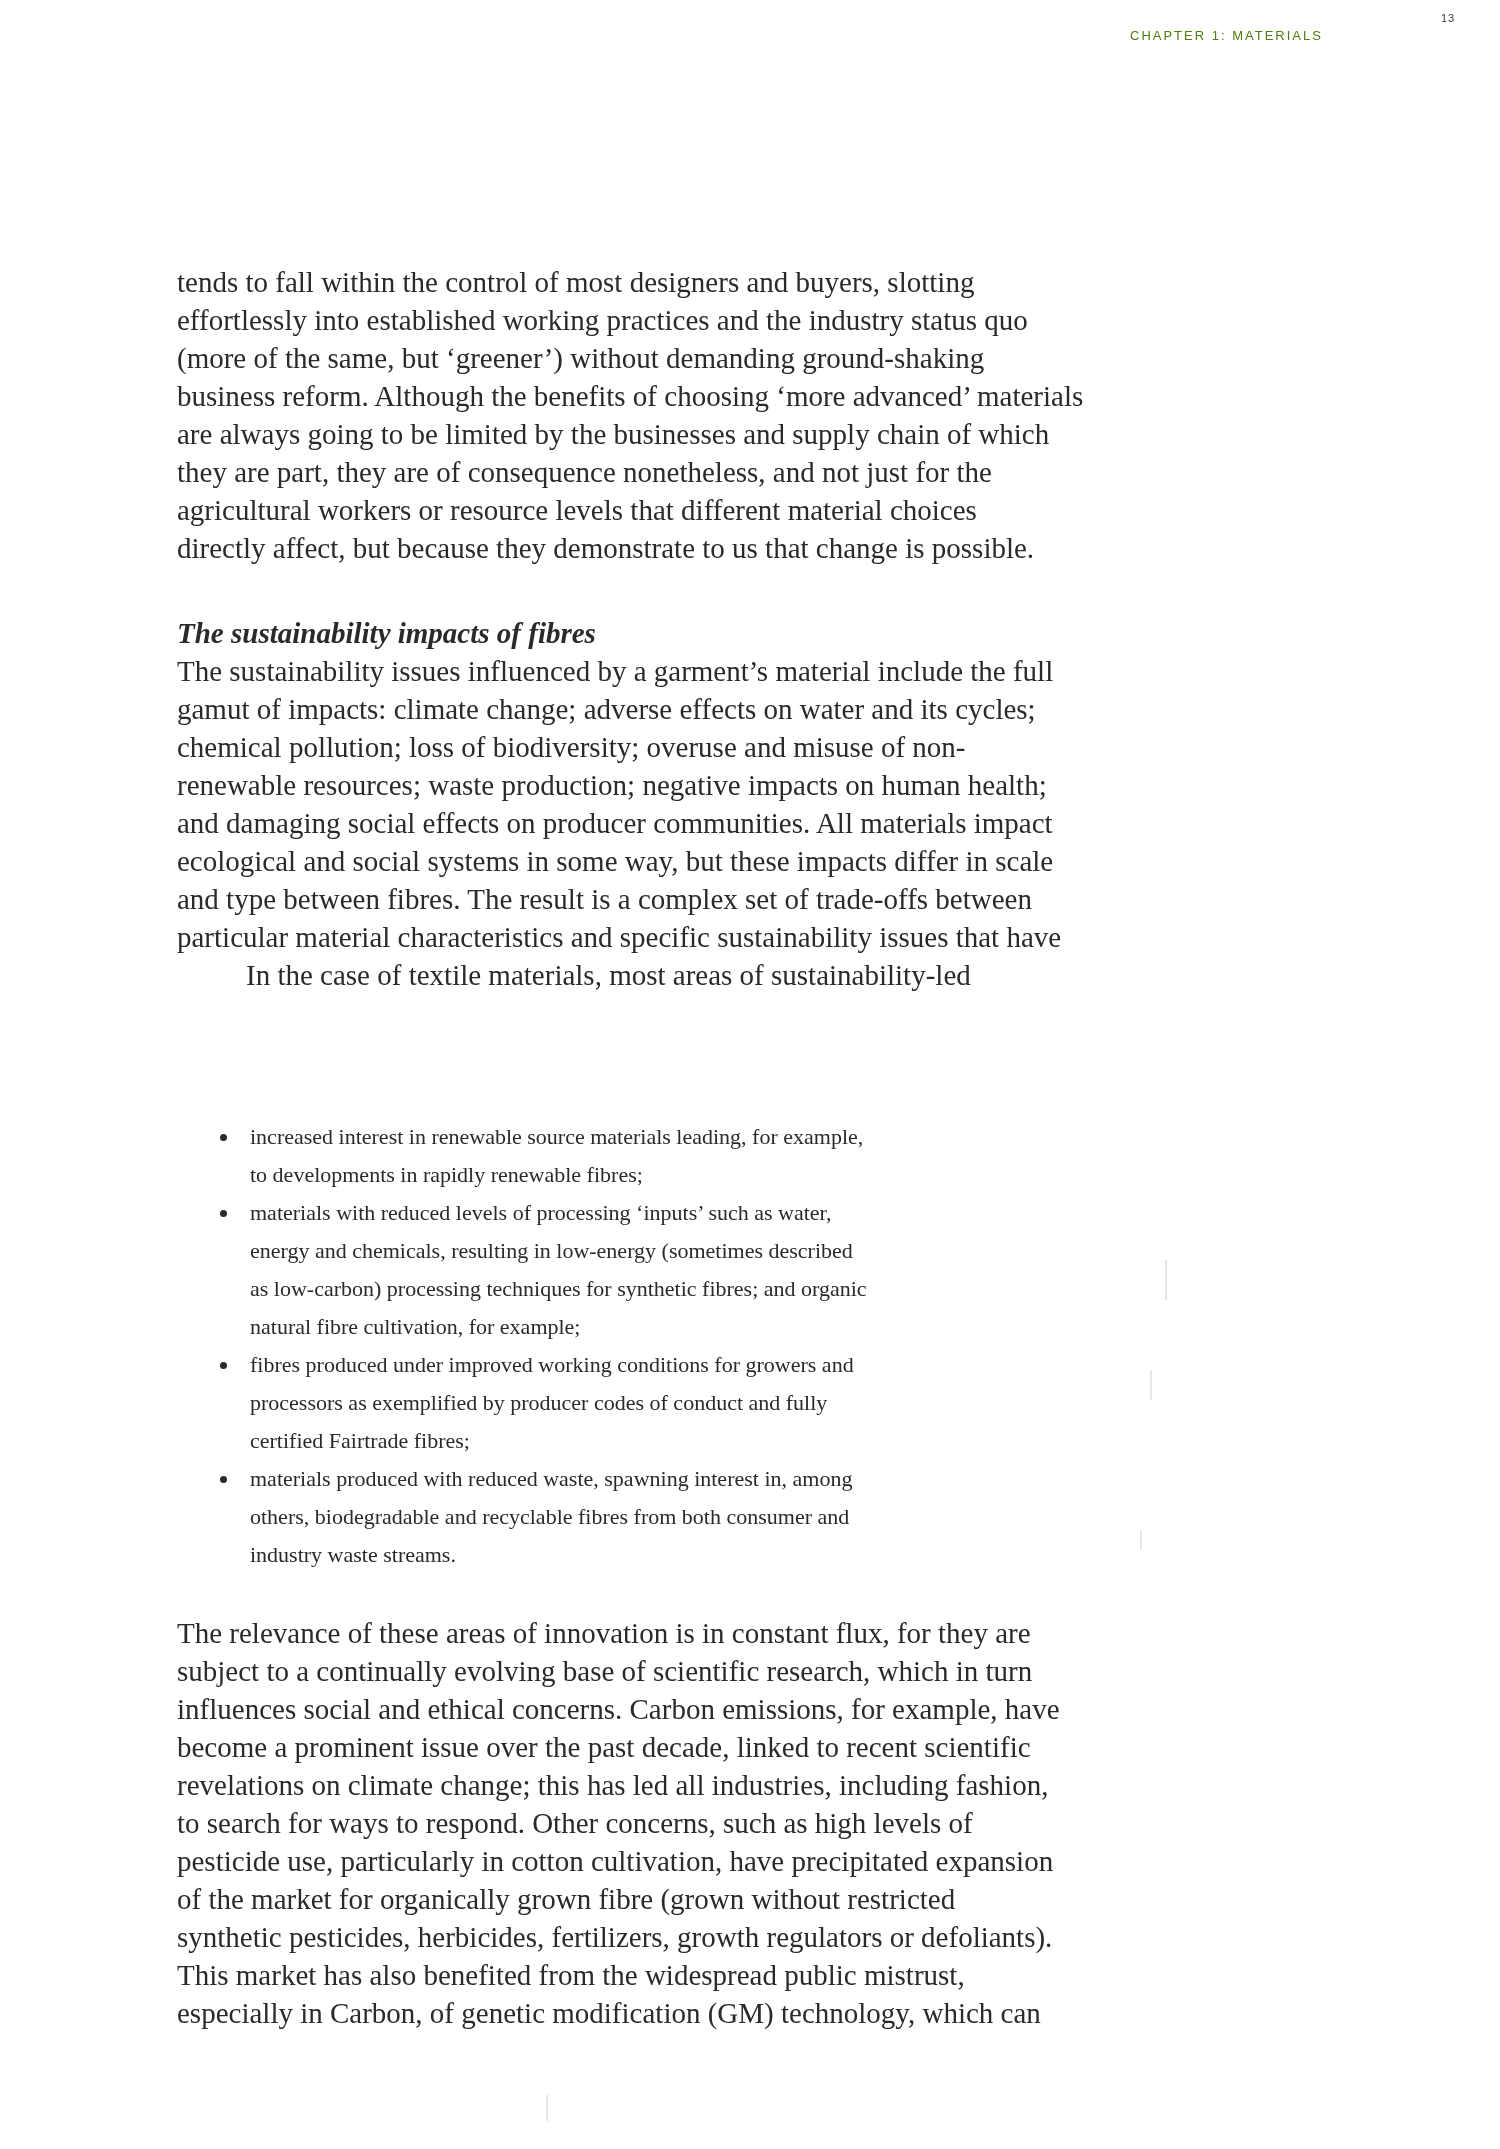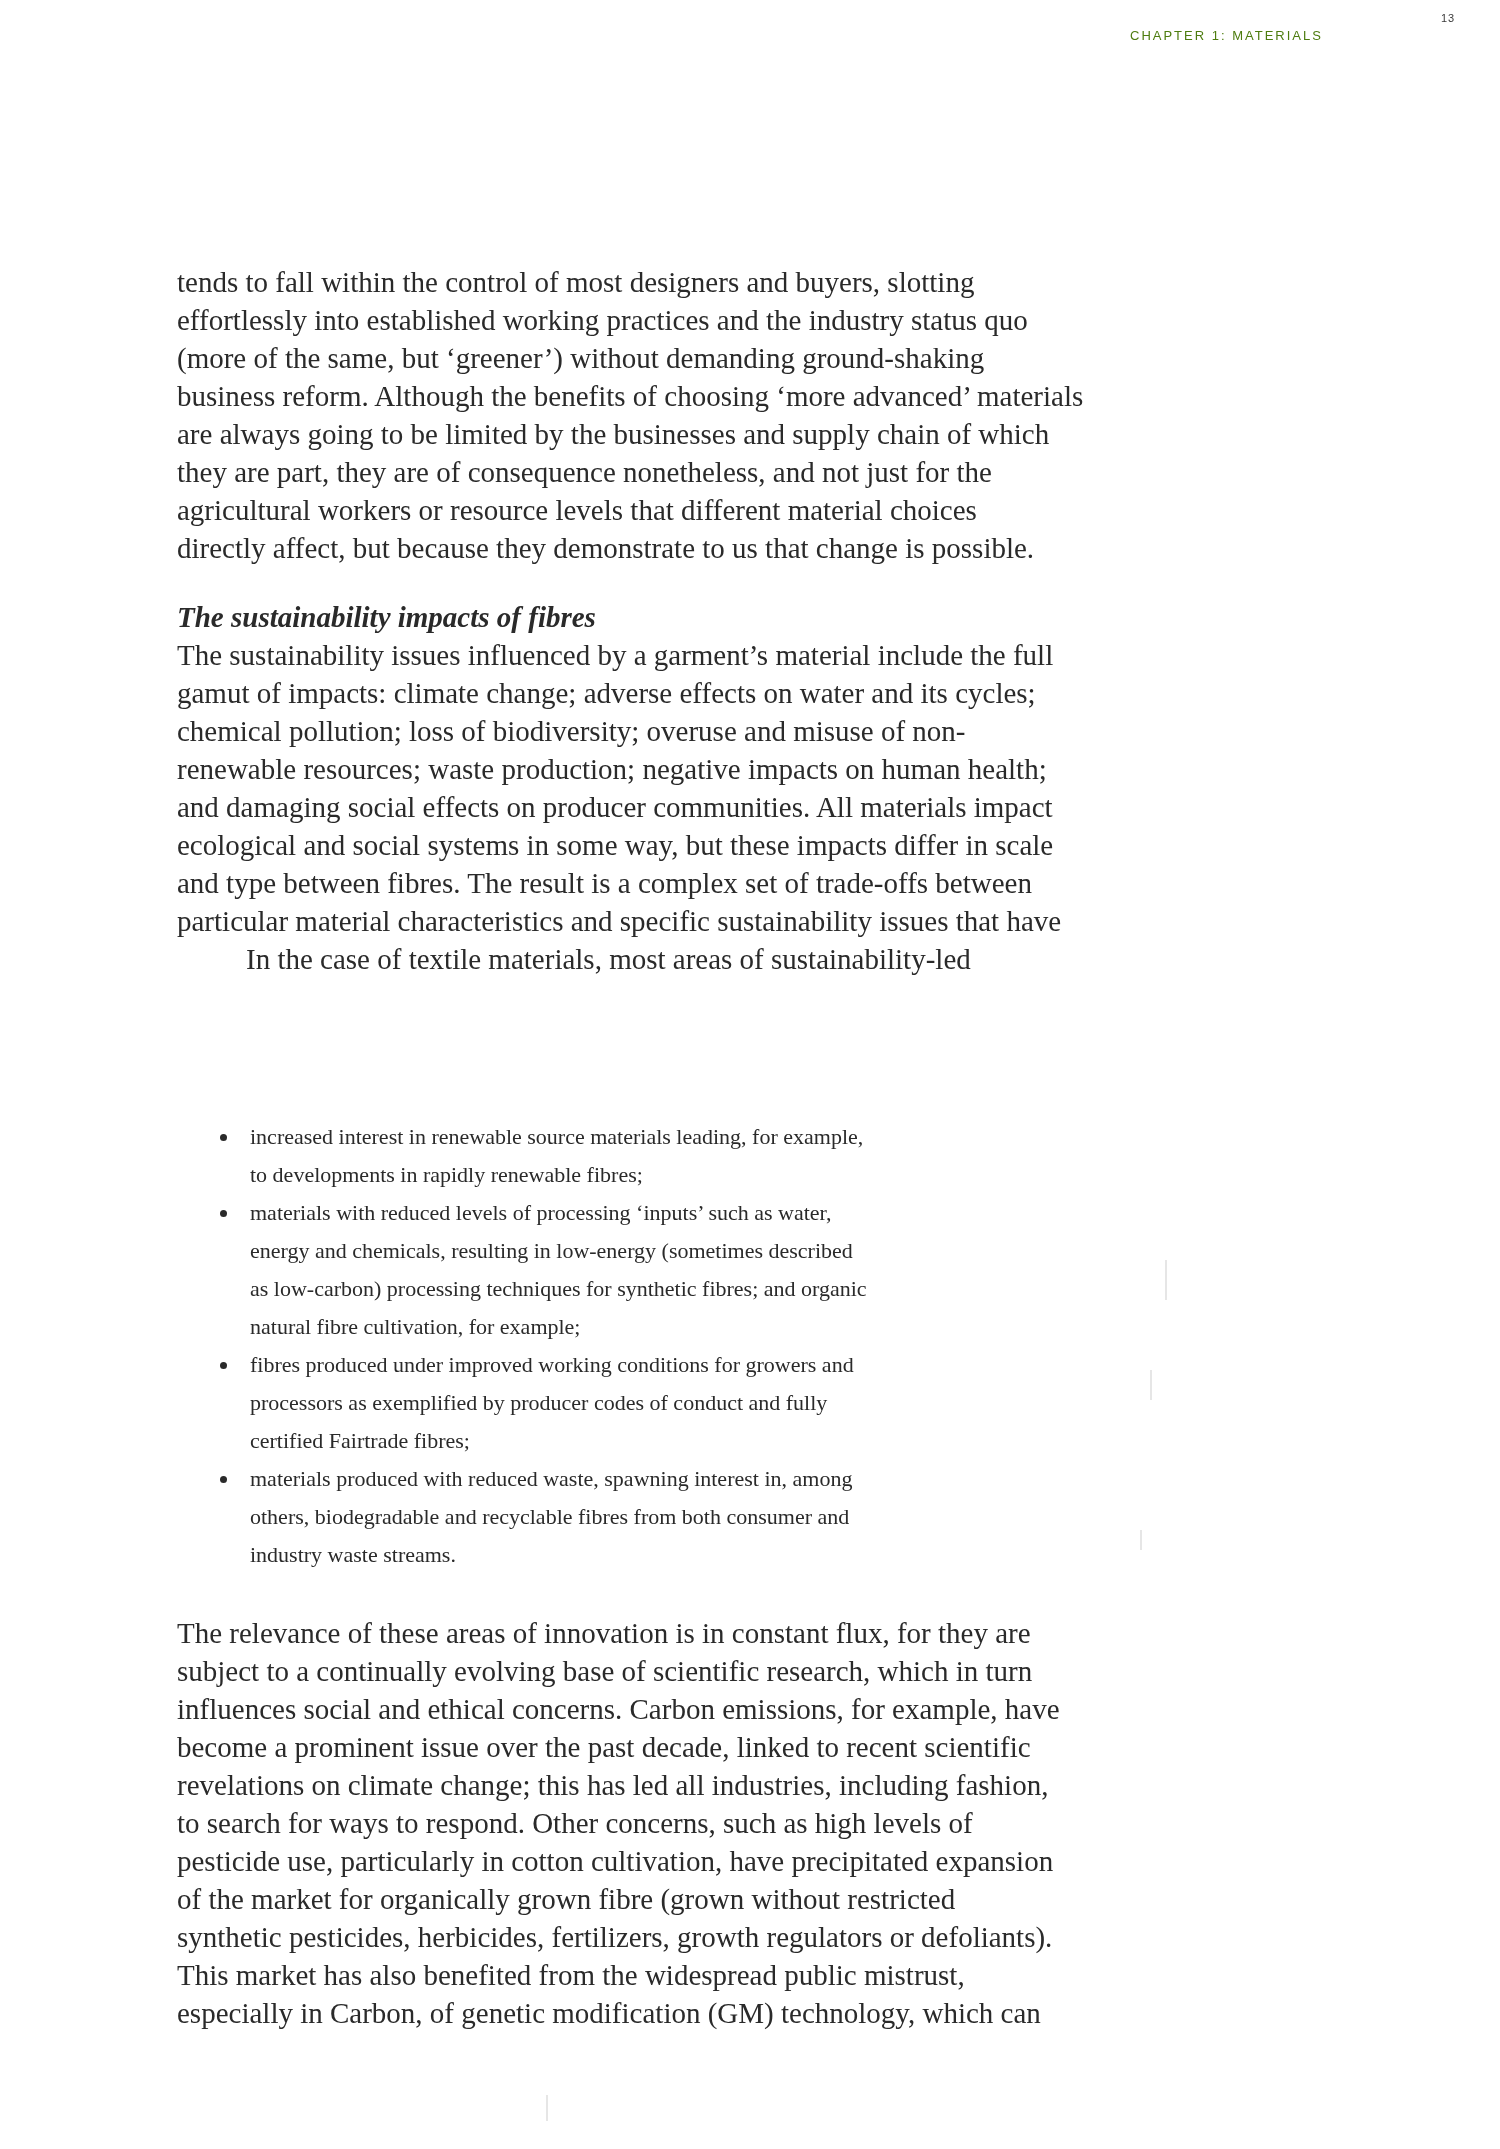--- a/index.html
+++ b/index.html
@@ -94,21 +94,21 @@
   <span class="line">tends to fall within the control of most designers and buyers, slotting</span>
   <span class="line">effortlessly into established working practices and the industry status quo</span>
   <span class="line">(more of the same, but ‘greener’) without demanding ground-shaking</span>
   <span class="line">business reform. Although the benefits of choosing ‘more advanced’ materials</span>
   <span class="line">are always going to be limited by the businesses and supply chain of which</span>
   <span class="line">they are part, they are of consequence nonetheless, and not just for the</span>
   <span class="line">agricultural workers or resource levels that different material choices</span>
   <span class="line">directly affect, but because they demonstrate to us that change is possible.</span>
 </div>
 
-<div class="body-text" style="top:598px;">
+<div class="body-text" style="top:614px;">
   <span class="line heading">The sustainability impacts of fibres</span>
   <span class="line">The sustainability issues influenced by a garment’s material include the full</span>
   <span class="line">gamut of impacts: climate change; adverse effects on water and its cycles;</span>
   <span class="line">chemical pollution; loss of biodiversity; overuse and misuse of non-</span>
   <span class="line">renewable resources; waste production; negative impacts on human health;</span>
   <span class="line">and damaging social effects on producer communities. All materials impact</span>
   <span class="line">ecological and social systems in some way, but these impacts differ in scale</span>
   <span class="line">and type between fibres. The result is a complex set of trade-offs between</span>
   <span class="line">particular material characteristics and specific sustainability issues that have</span>
   <span class="line indent">In the case of textile materials, most areas of sustainability-led</span>

